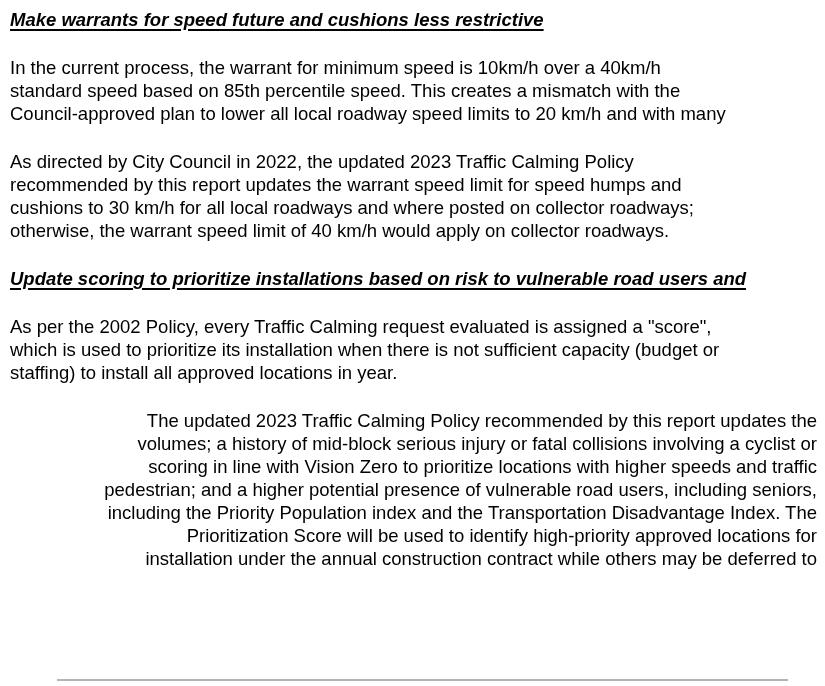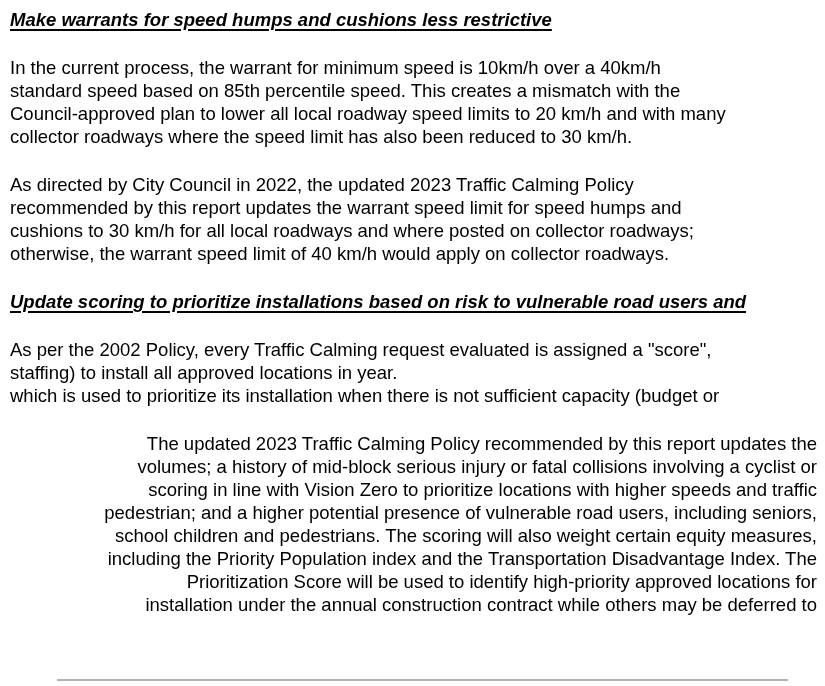--- a/index.html
+++ b/index.html
@@ -47,46 +47,44 @@
     width: 731px;
     height: 2px;
     background: #b3b3b3;
   }
 </style>
 </head>
 <body style="background: rgb(255, 255, 255); color: rgb(0, 0, 0);">
 
 <div class="document">
     <div class="block heading">
-      <div class="line"><span class="heading-text">Make warrants for speed humps and cushions less restrictive</span></div>
+      <div class="line"><span class="heading-text">Make warrants for speed future and cushions less restrictive</span></div>
     </div>
     <div class="block paragraph">
       <div class="line">In the current process, the warrant for minimum speed is 10km/h over a 40km/h</div>
       <div class="line">standard speed based on 85th percentile speed. This creates a mismatch with the</div>
       <div class="line">Council-approved plan to lower all local roadway speed limits to 20 km/h and with many</div>
-      <div class="line">collector roadways where the speed limit has also been reduced to 30 km/h.</div>
     </div>
     <div class="block paragraph">
       <div class="line">As directed by City Council in 2022, the updated 2023 Traffic Calming Policy</div>
       <div class="line">recommended by this report updates the warrant speed limit for speed humps and</div>
       <div class="line">cushions to 30 km/h for all local roadways and where posted on collector roadways;</div>
       <div class="line">otherwise, the warrant speed limit of 40 km/h would apply on collector roadways.</div>
     </div>
     <div class="block heading">
       <div class="line"><span class="heading-text">Update scoring to prioritize installations based on risk to vulnerable road users and</span></div>
     </div>
     <div class="block paragraph">
       <div class="line">As per the 2002 Policy, every Traffic Calming request evaluated is assigned a "score",</div>
+      <div class="line">which is used to prioritize its installation when there is not sufficient capacity (budget or</div>
       <div class="line">staffing) to install all approved locations in year.</div>
-      <div class="line">which is used to prioritize its installation when there is not sufficient capacity (budget or</div>
     </div>
     <div class="block paragraph">
       <div class="line">The updated 2023 Traffic Calming Policy recommended by this report updates the</div>
       <div class="line">volumes; a history of mid-block serious injury or fatal collisions involving a cyclist or</div>
       <div class="line">scoring in line with Vision Zero to prioritize locations with higher speeds and traffic</div>
       <div class="line">pedestrian; and a higher potential presence of vulnerable road users, including seniors,</div>
-      <div class="line">school children and pedestrians. The scoring will also weight certain equity measures,</div>
       <div class="line">including the Priority Population index and the Transportation Disadvantage Index. The</div>
       <div class="line">Prioritization Score will be used to identify high-priority approved locations for</div>
       <div class="line">installation under the annual construction contract while others may be deferred to</div>
     </div>
   </div>
 <div class="bottom-divider" style="background: rgb(179, 179, 179);"></div>
 
 </body></html>

